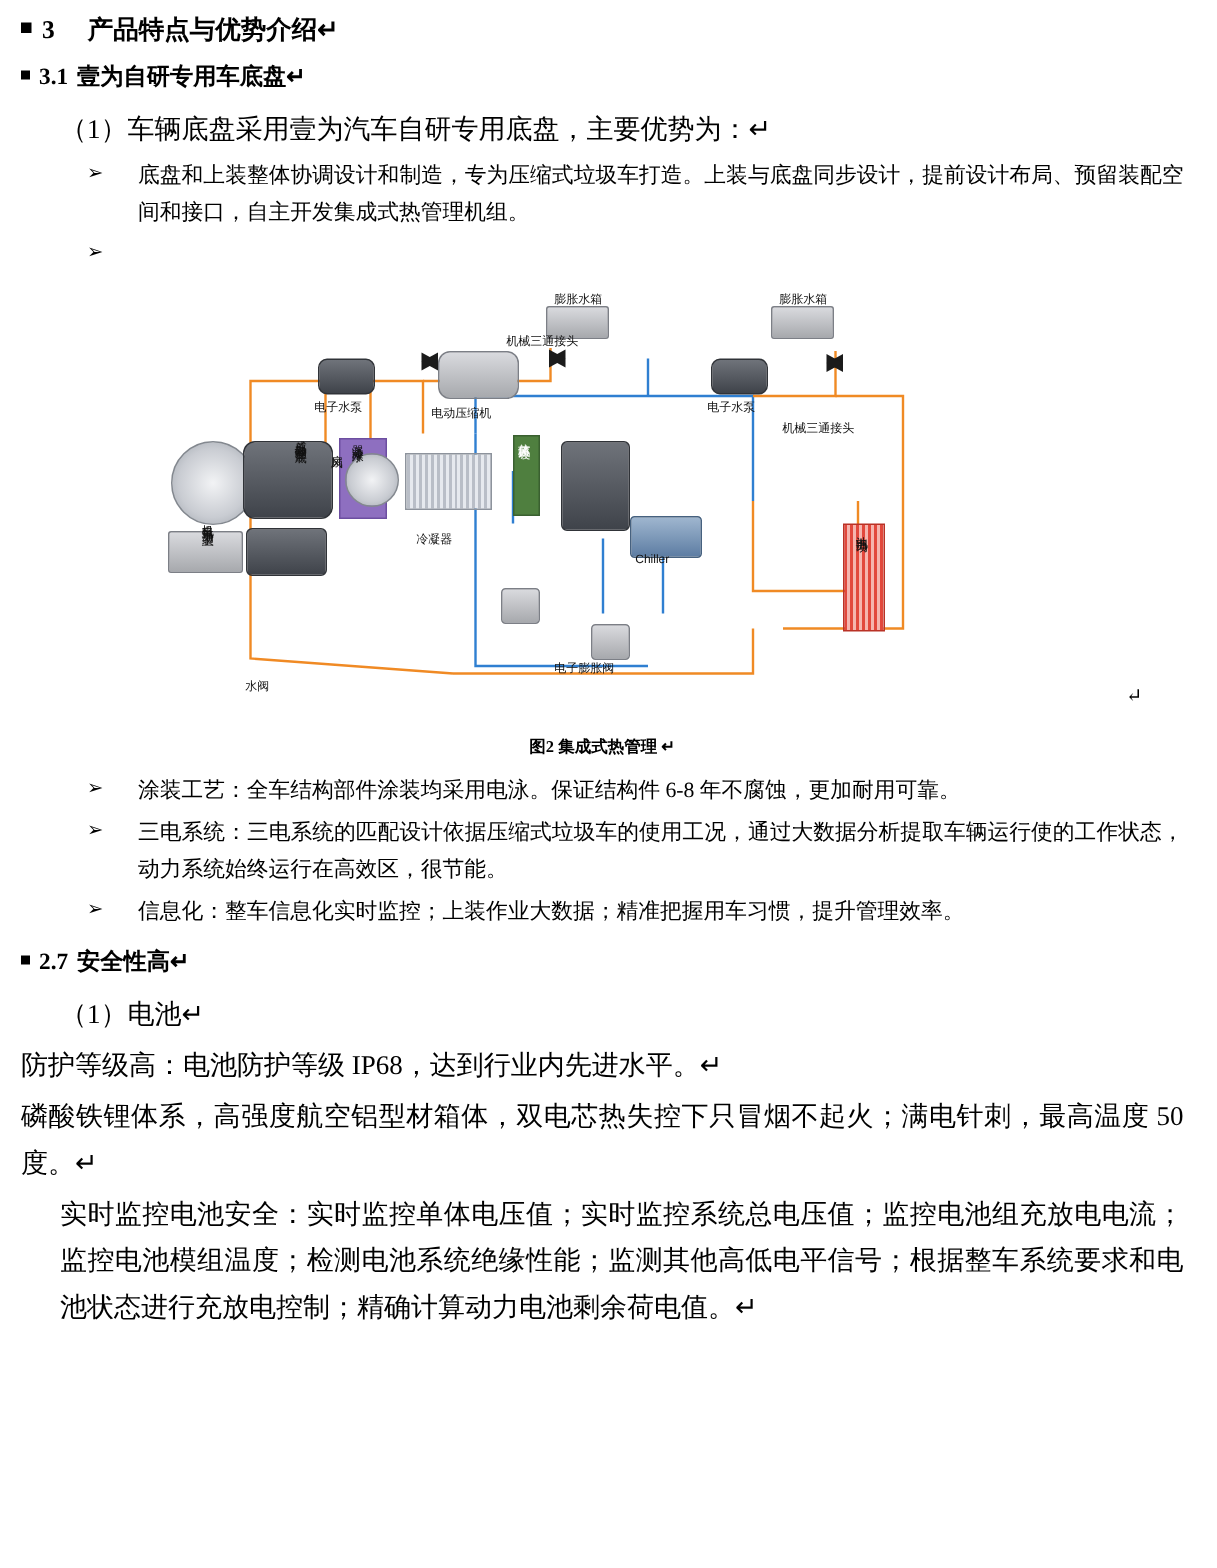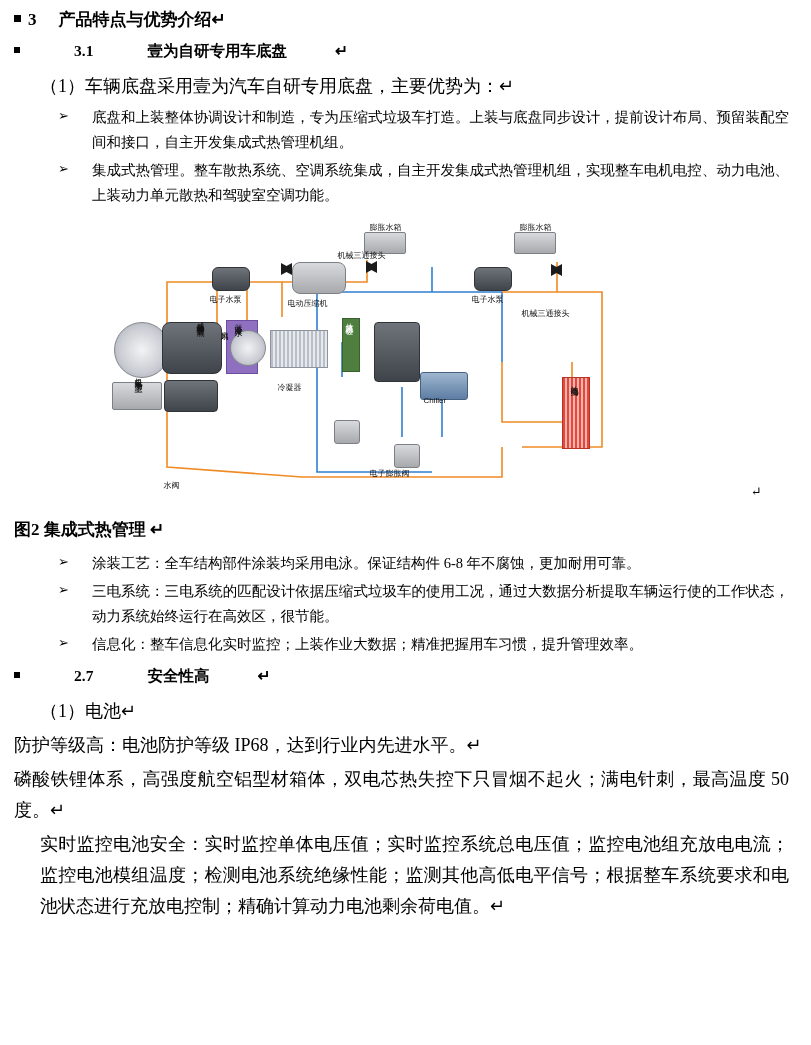--- a/index.html
+++ b/index.html
@@ -46,21 +46,20 @@
   }
   .h1-num {
     margin-right: 22px;
   }
   .h2-row {
     display: flex;
     align-items: baseline;
     font-weight: bold;
     font-size: 15.5px;
     margin: 10px 0 9px 0;
-    gap: 48px;
   }
   .h2-bullet {
     display: inline-block;
     width: 6px;
     height: 6px;
     background: #000;
     margin-right: 6px;
     position: relative;
     top: -3px;
     flex: none;
@@ -107,22 +106,22 @@
     color: #000;
   }
 
   
   .figure {
     margin: 14px 0 4px 0;
     position: relative;
     height: 290px;
   }
   .figure-caption {
-    text-align: left;
-    font-size: 17px;
+    text-align: center;
+    font-size: 11px;
     font-weight: bold;
     margin: 6px 0 10px 0;
   }
   .figure-caption .capnum { font-weight: bold; }
   .figure-caption .captext { font-weight: bold; }
 
   .diagram {
     position: relative;
     width: 600px;
     height: 285px;
@@ -222,21 +221,20 @@
 
     <p class="body indent2"><span>（1）车辆底盘采用壹为汽车自研专用底盘，主要优势为：</span><span class="pilcrow">↵</span></p>
 
     <div class="arrow-item">
       <span class="arrow-glyph">➢</span>
       <span class="arrow-text">底盘和上装整体协调设计和制造，专为压缩式垃圾车打造。上装与底盘同步设计，提前设计布局、预留装配空间和接口，自主开发集成式热管理机组。</span>
     </div>
 
     <div class="arrow-item">
       <span class="arrow-glyph">➢</span>
-      <span class="arrow-text">集成式热管理。整车散热系统、空调系统集成，自主开发集成式热管理机组，实现整车电机电控、动力电池、上装动力单元散热和驾驶室空调功能。</span>
     </div>
 
     <div class="figure">
       <div class="diagram">
 
         <svg width="600" height="285" viewBox="0 0 600 285">
 
           <polyline points="65,130 65,245 200,255" fill="none" stroke="#f08a24" stroke-width="1.6"></polyline>
           <polyline points="65,130 65,60 180,60 180,95" fill="none" stroke="#f08a24" stroke-width="1.6"></polyline>
           <polyline points="115,130 115,60" fill="none" stroke="#f08a24" stroke-width="1.6"></polyline>

